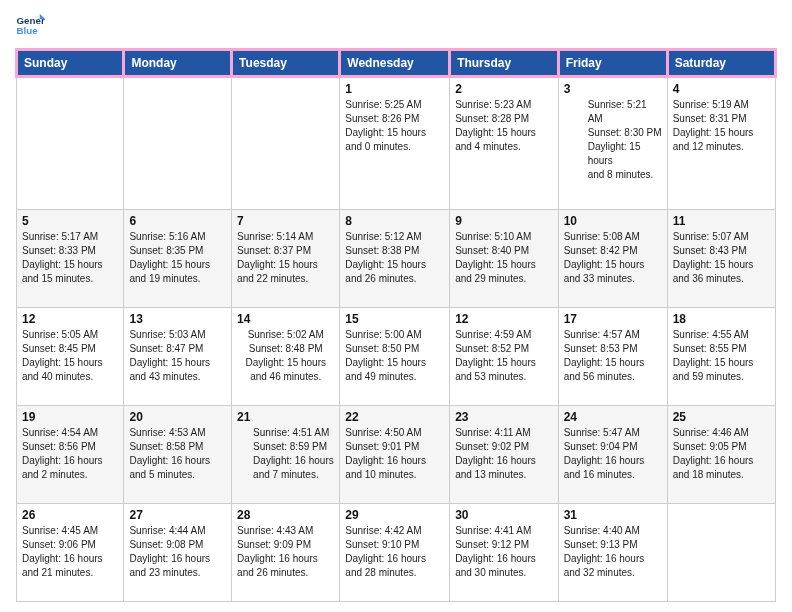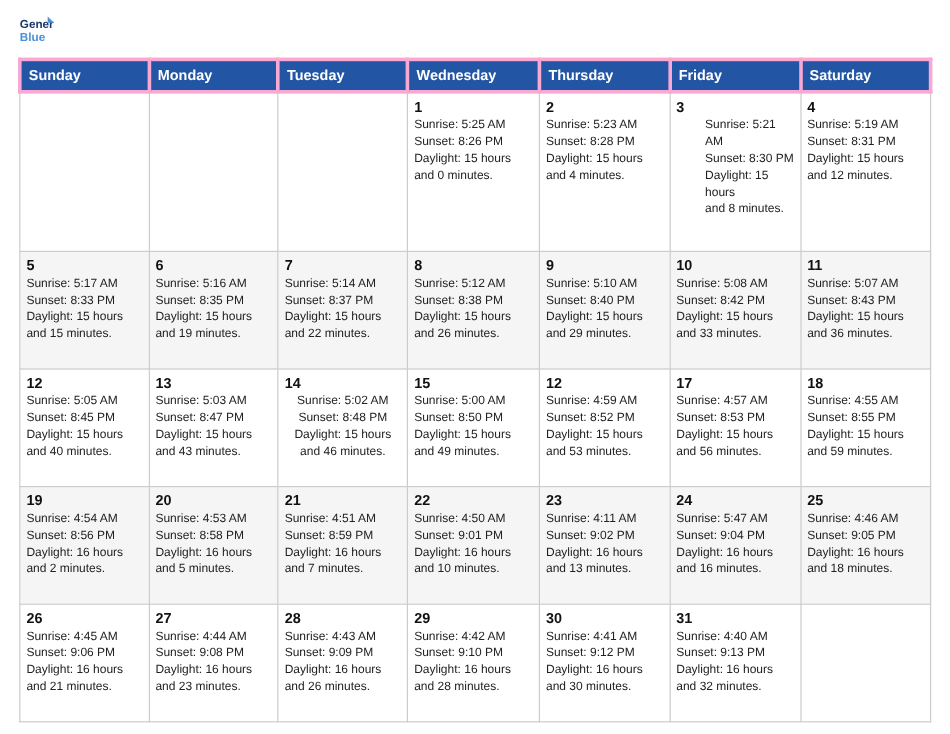--- a/index.html
+++ b/index.html
@@ -266,21 +266,21 @@
           </td>
           <td>
             <span class="day-num">20</span>
             <div class="day-info" style="white-space: pre-line;">Sunrise: 4:53 AM
 Sunset: 8:58 PM
 Daylight: 16 hours
 and 5 minutes.</div>
           </td>
           <td>
             <span class="day-num">21</span>
-            <div class="day-info" style="white-space: pre-line;">Sunrise: 4:51 AM
+            <div class="day-info" style="white-space: pre-line; margin-left: 16px;">Sunrise: 4:51 AM
 Sunset: 8:59 PM
 Daylight: 16 hours
 and 7 minutes.</div>
           </td>
           <td>
             <span class="day-num">22</span>
             <div class="day-info" style="white-space: pre-line;">Sunrise: 4:50 AM
 Sunset: 9:01 PM
 Daylight: 16 hours
 and 10 minutes.</div>

